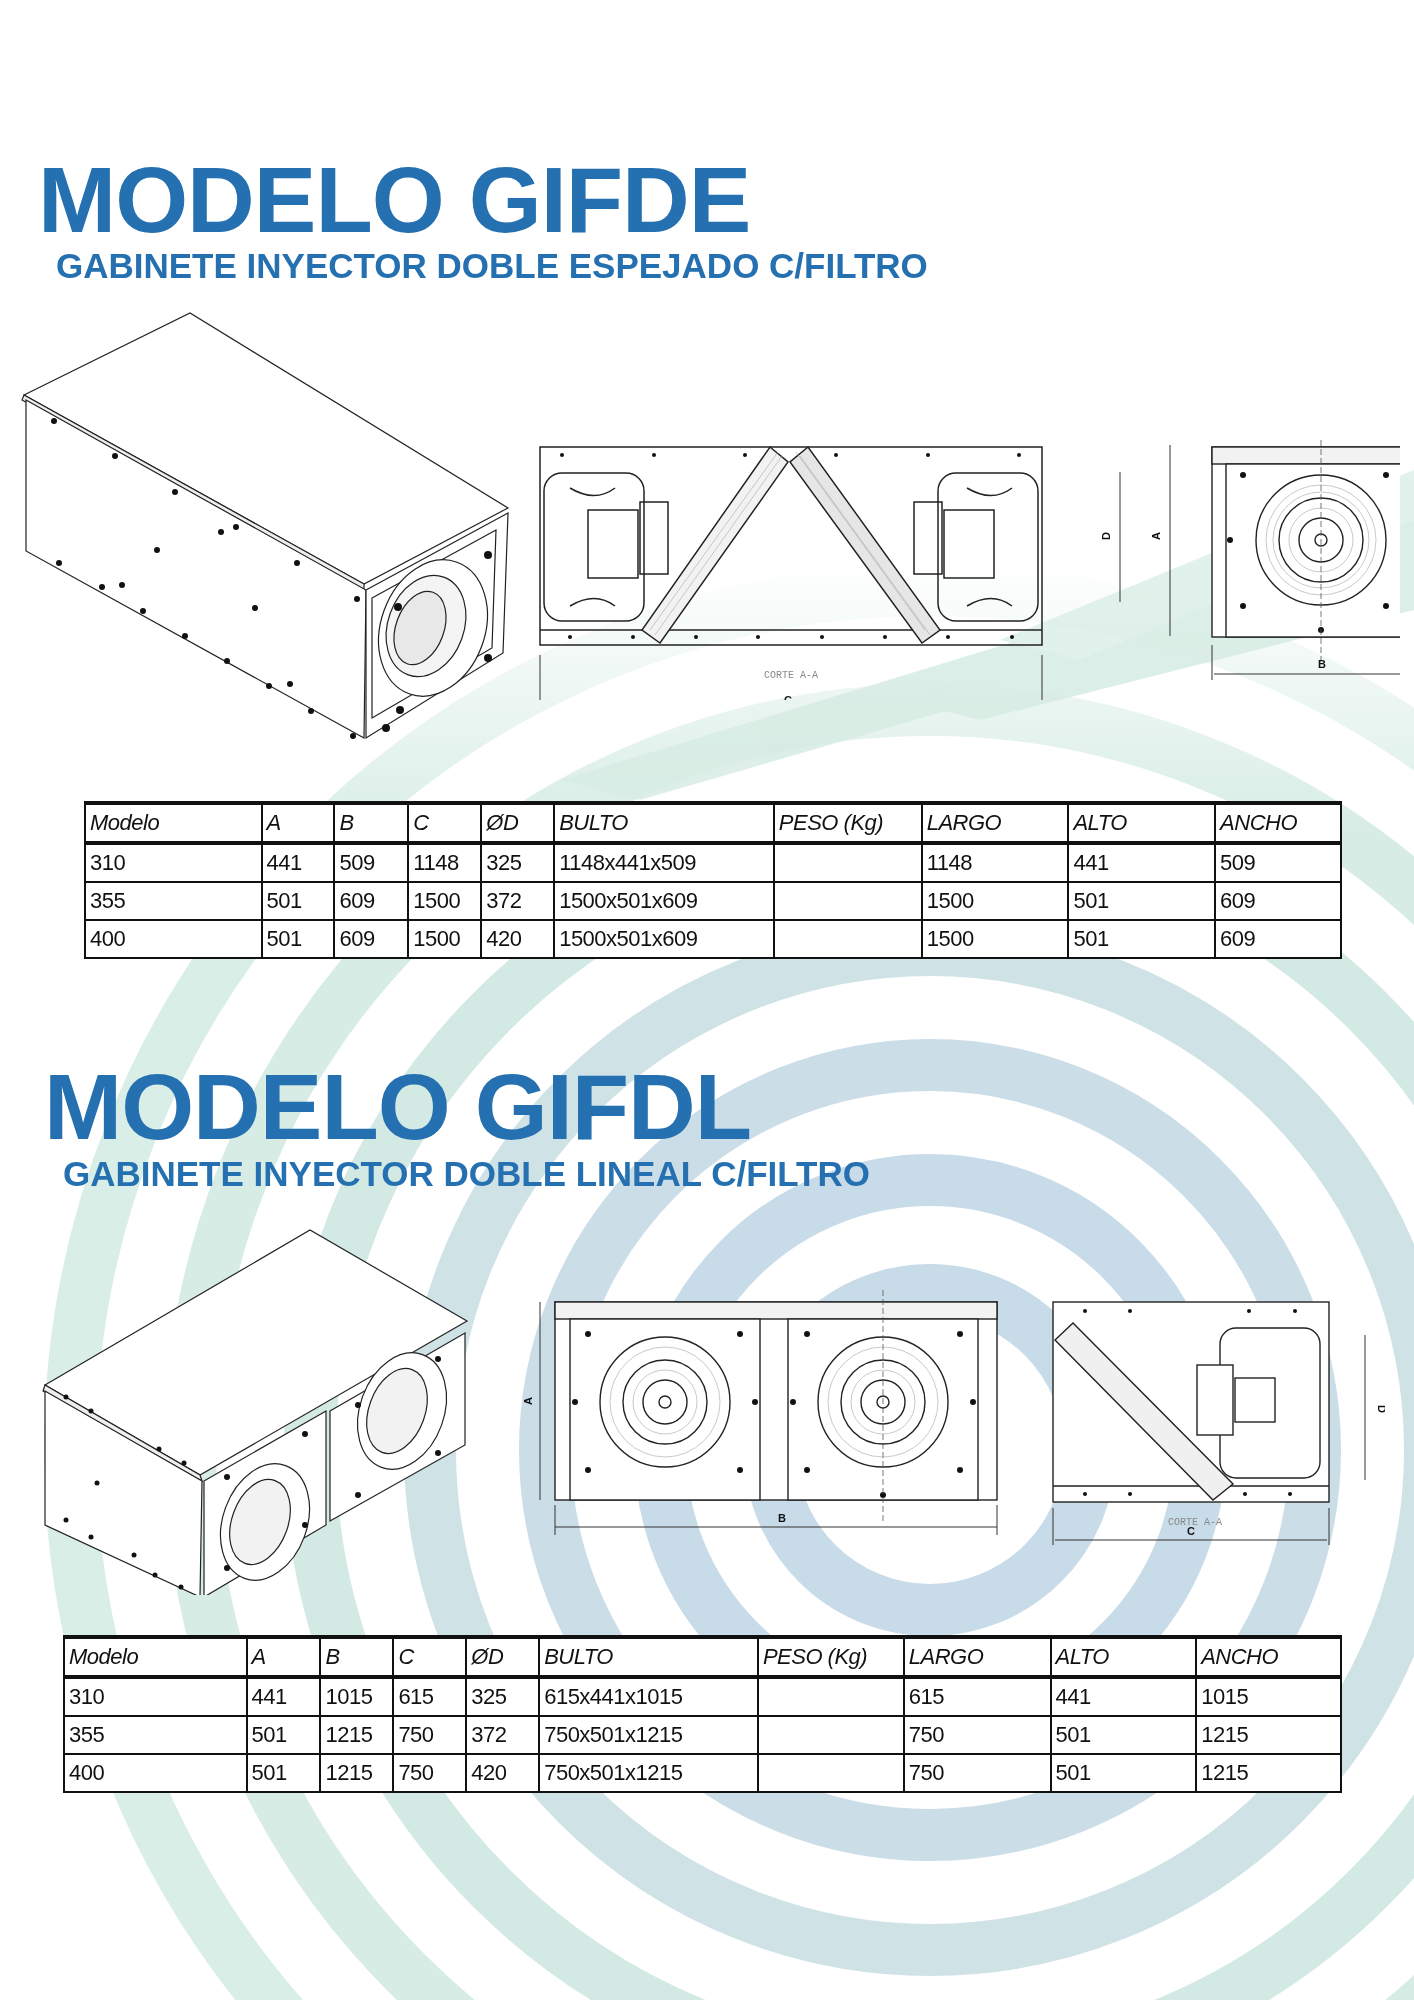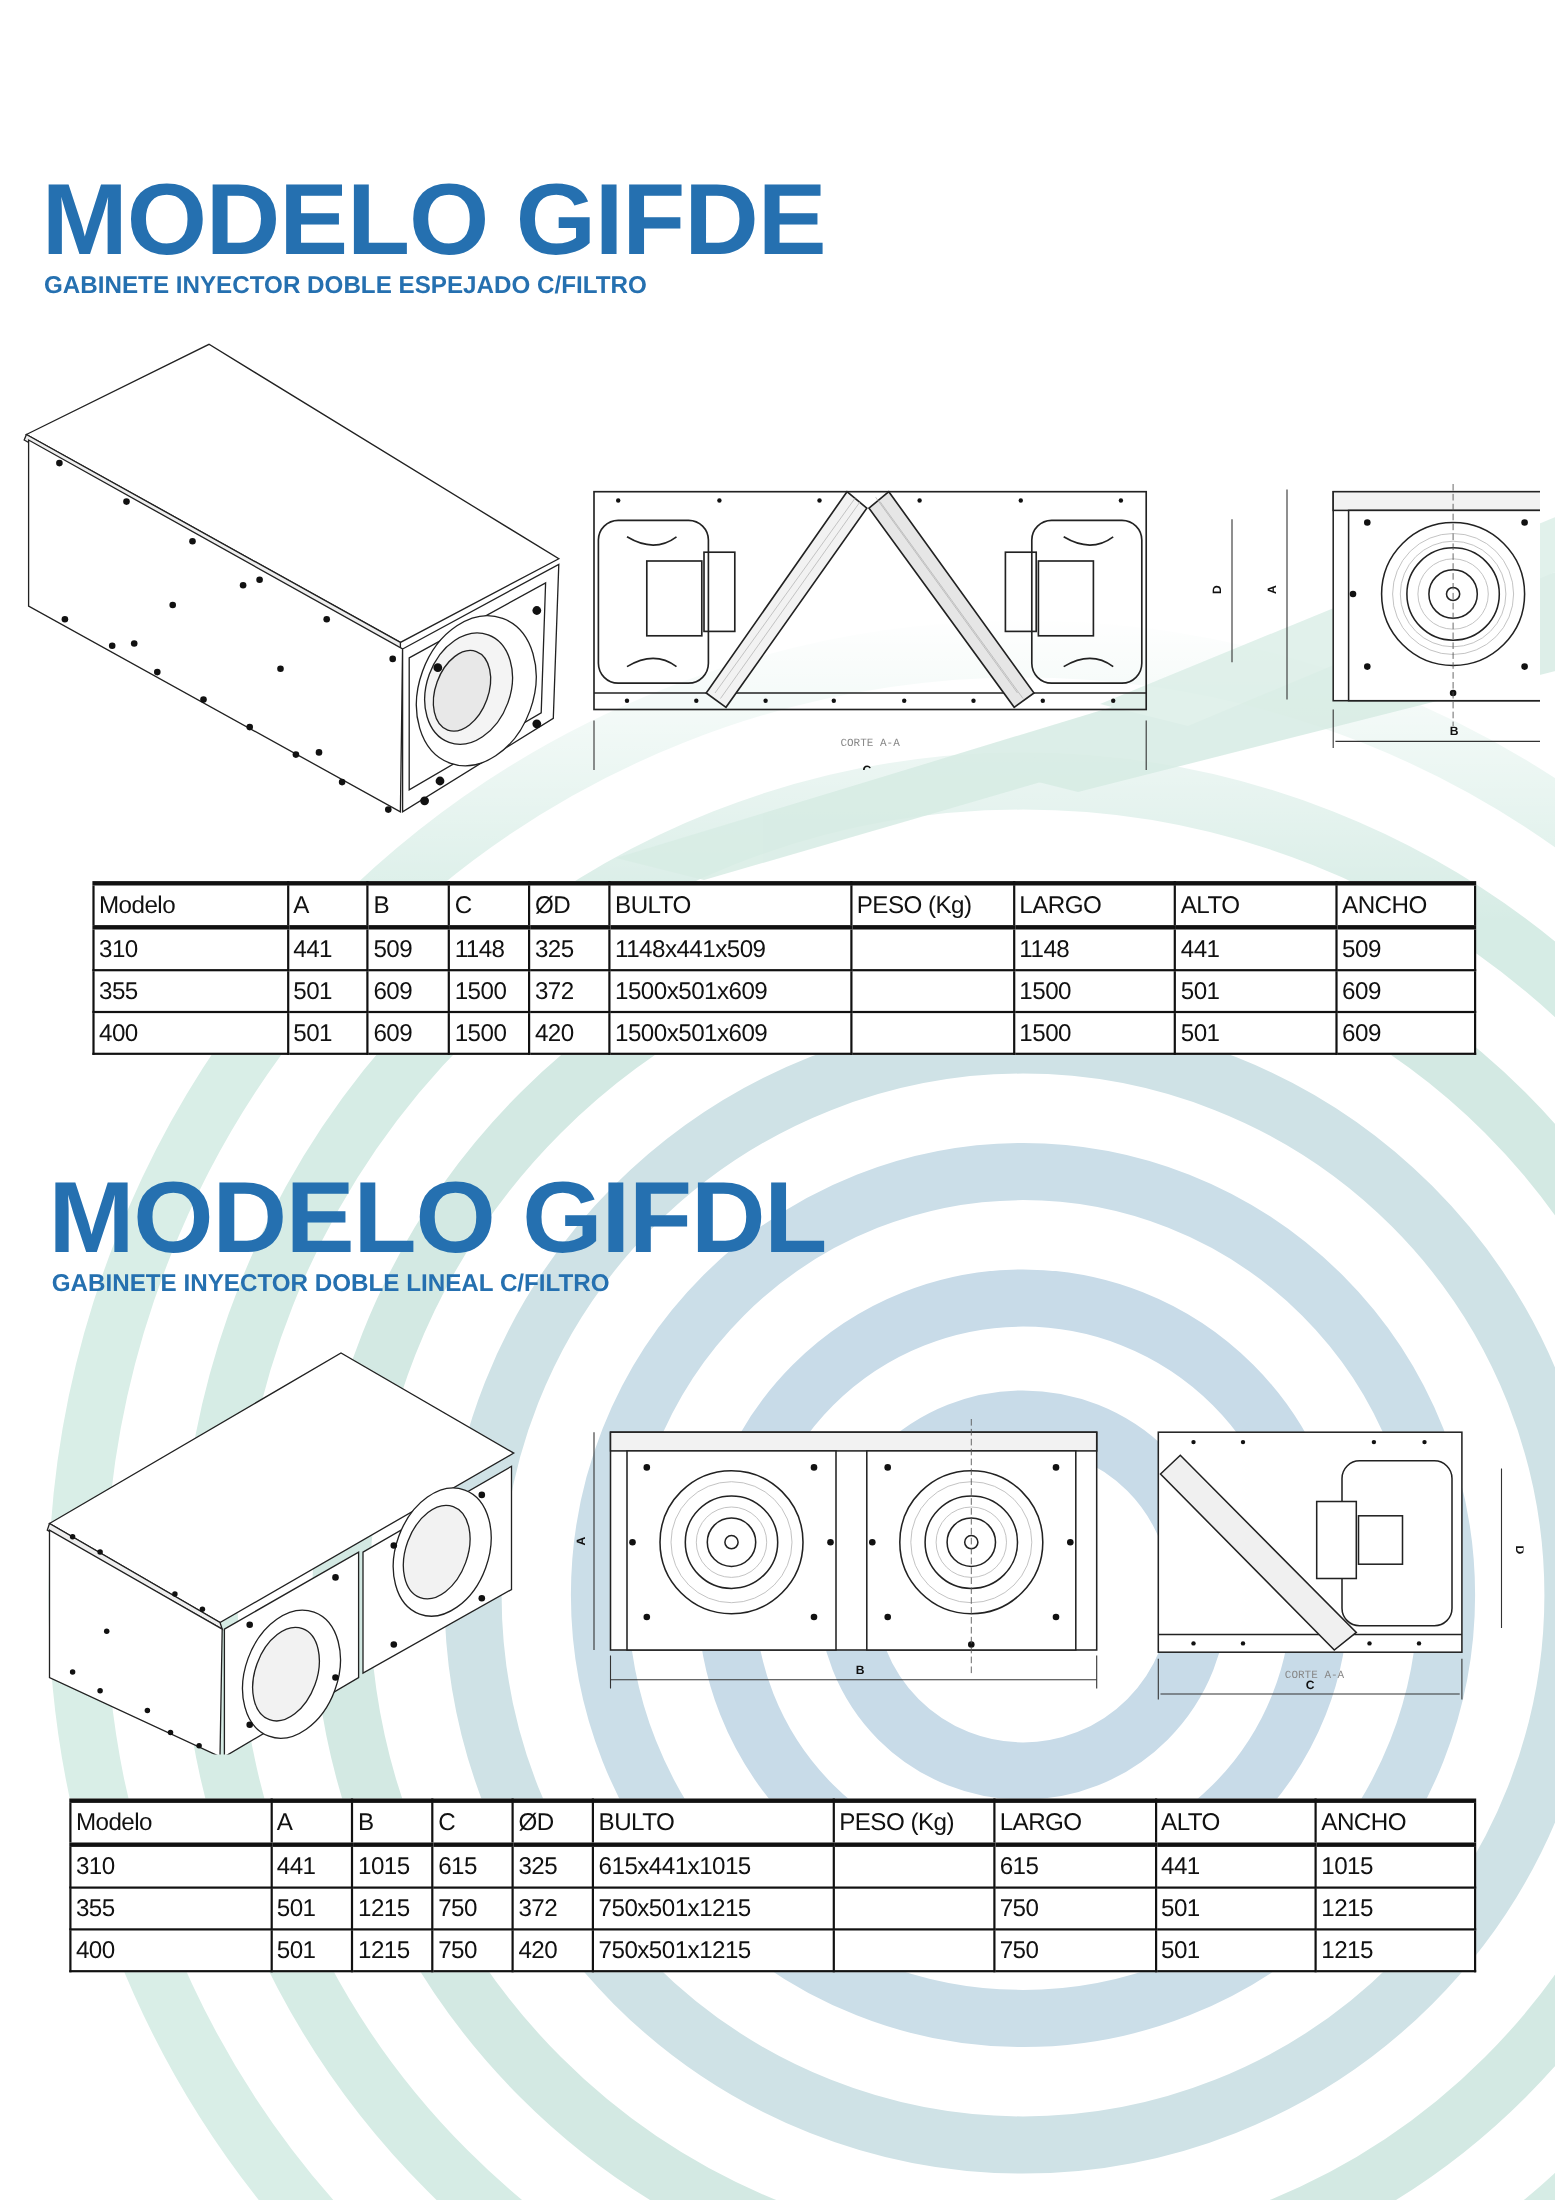--- a/index.html
+++ b/index.html
@@ -1,24 +1,24 @@
 <!DOCTYPE html>
 <html><head>
 <meta charset="utf-8">
 <style>
   html, body { margin: 0; padding: 0; }
   body { width: 1414px; height: 2000px; position: relative; background: #ffffff; overflow: hidden; font-family: "Liberation Sans", sans-serif; }
   .bg { position: absolute; left: 0; top: 0; width: 1414px; height: 2000px; z-index: 0; }
   .title { position: absolute; color: #2570b0; font-family: "Liberation Sans", sans-serif; font-weight: 700; margin: 0; white-space: nowrap; line-height: 1; }
   .title-main { font-size: 92px; letter-spacing: -1px; transform: scaleX(1.02); transform-origin: left top; }
-  .title-sub { font-size: 22px; letter-spacing: 0px; transform-origin: left top; }
+  .title-sub { font-size: 35px; letter-spacing: 0px; transform-origin: left top; margin-left: 16px; }
   .drawing { position: absolute; z-index: 1; }
   table.spec { position: absolute; border-collapse: collapse; z-index: 2; background: #ffffff; font-family: "Liberation Sans", sans-serif; font-size: 22px; color: #111; border-top: 4px solid #111; border-bottom: 2px solid #111; }
   table.spec th, table.spec td { border: 2px solid #111; text-align: left; padding: 0 4px; font-weight: 400; height: 36px; letter-spacing: -0.5px; white-space: nowrap; }
-  table.spec thead th { border-bottom: 4px solid #111; height: 36px; }
+  table.spec thead th { border-bottom: 4px solid #111; height: 36px; font-style: italic; }
 </style>
 </head>
 <body>
 
 <svg class="bg" width="1414" height="2000" viewBox="0 0 1414 2000">
   <g fill="none" stroke-width="52">
     <circle cx="930" cy="1450" r="860" stroke="#d9eee7"></circle>
     <circle cx="930" cy="1450" r="740" stroke="#d6ece5"></circle>
     <circle cx="930" cy="1450" r="620" stroke="#d3e9e3"></circle>
     <circle cx="930" cy="1450" r="500" stroke="#cfe2e6"></circle>

